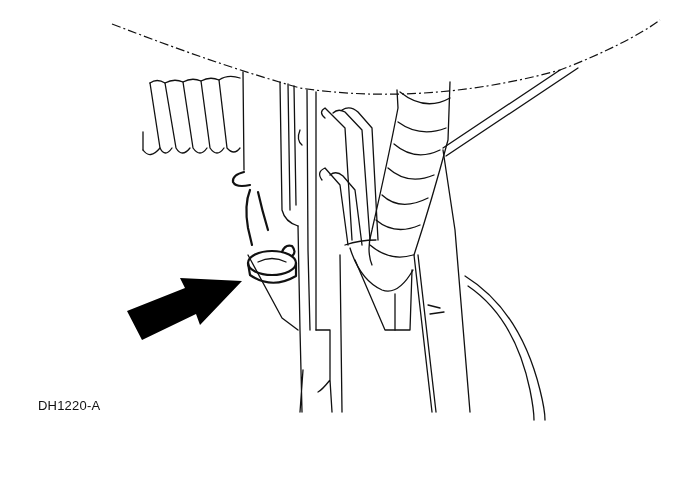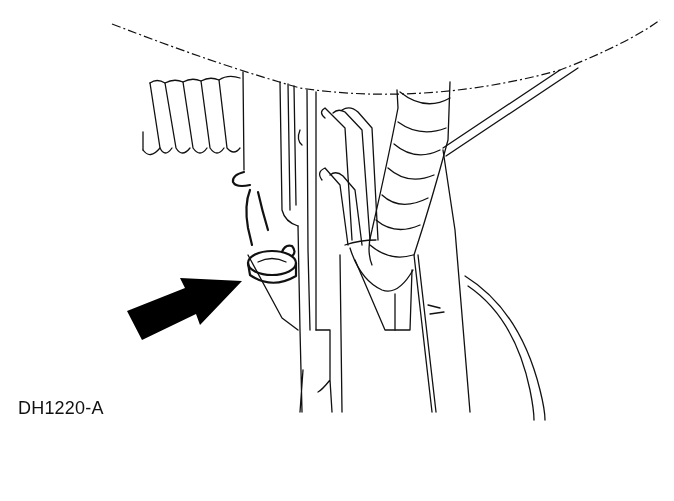--- a/index.html
+++ b/index.html
@@ -2,22 +2,22 @@
 <html><head>
 <meta charset="utf-8">
 <style>
   html, body { margin: 0; padding: 0; background: #ffffff; }
   #canvas { position: relative; width: 674px; height: 501px; background: #ffffff; overflow: hidden; }
   svg { position: absolute; left: 0; top: 0; }
   .ln { fill: none; stroke: #111; stroke-width: 1.3; stroke-linecap: round; stroke-linejoin: round; }
   .th { fill: none; stroke: #111; stroke-width: 2.2; stroke-linecap: round; stroke-linejoin: round; }
   .ds { fill: none; stroke: #111; stroke-width: 1.2; stroke-dasharray: 9 3 2 3; }
   .label {
-    position: absolute; left: 18px; top: 398px;
-    font-family: "Liberation Sans", sans-serif; font-size: 18px; color: #111;
+    position: absolute; left: 38px; top: 398px;
+    font-family: "Liberation Sans", sans-serif; font-size: 13px; color: #111;
     letter-spacing: 0.2px;
   }
 </style>
 </head>
 <body>
 
 <div id="canvas">
   <svg width="674" height="501" viewBox="0 0 674 501">
 
     <path class="ds" d="M112 24 C 180 50, 230 68, 300 88 C 380 100, 470 95, 560 70 C 600 55, 640 35, 660 20"></path>

